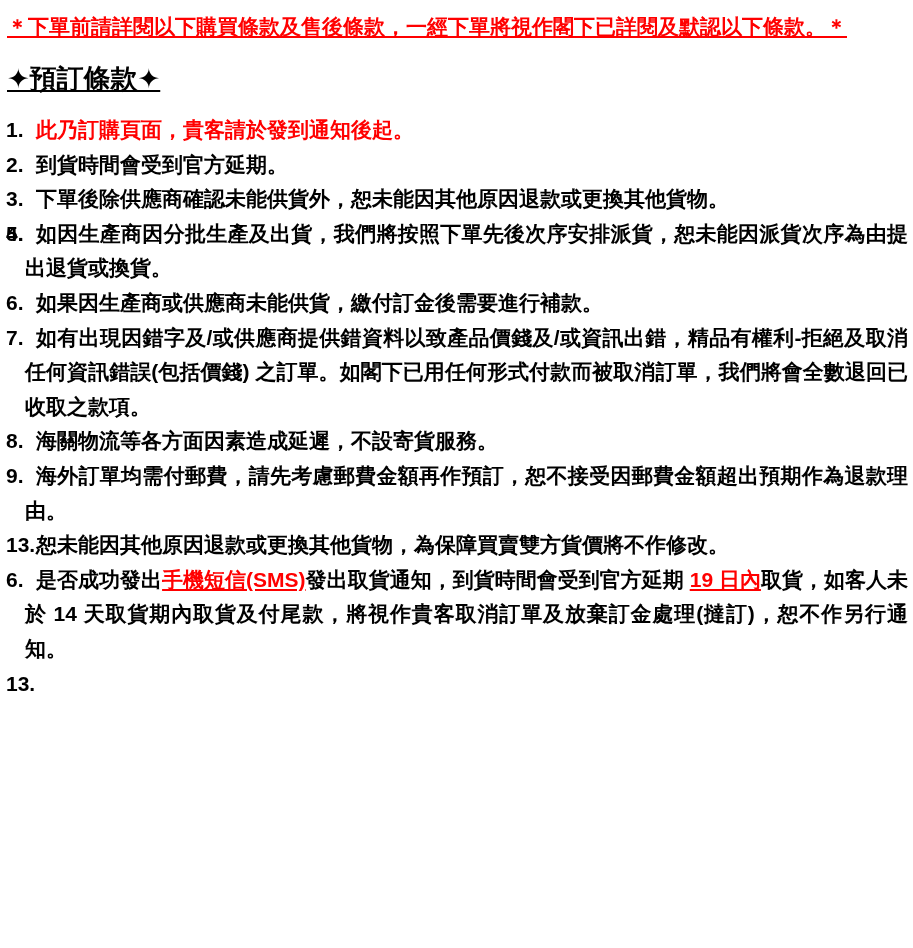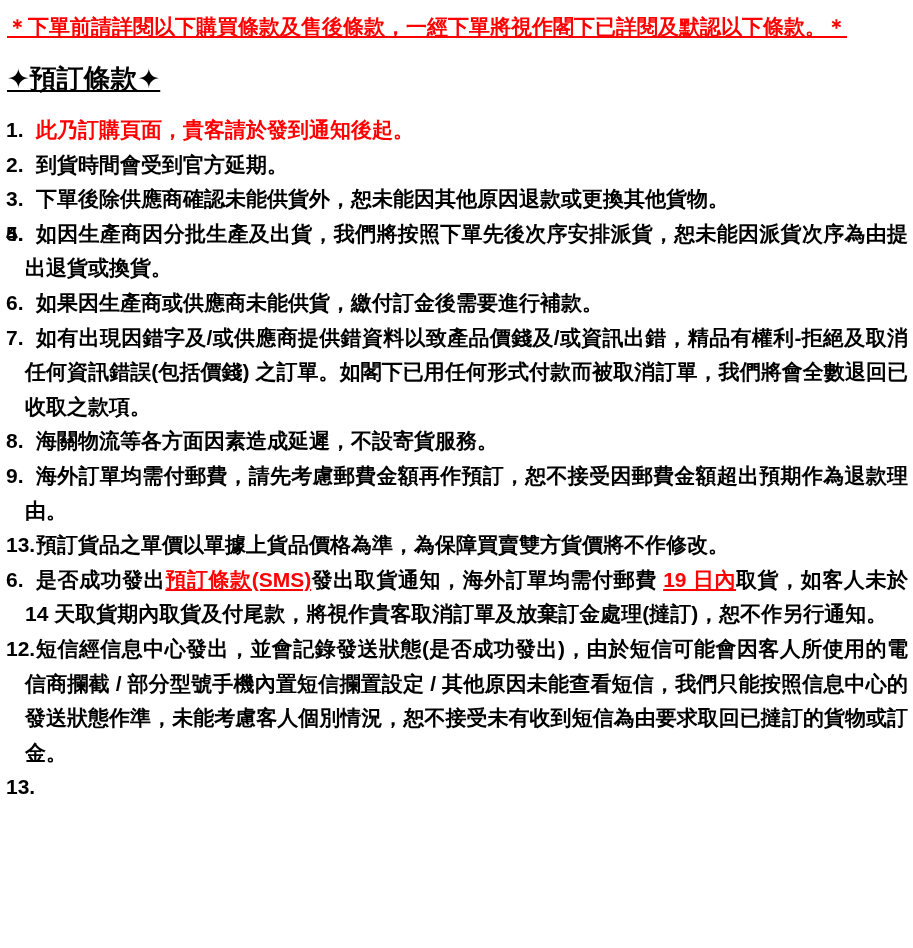--- a/index.html
+++ b/index.html
@@ -64,20 +64,19 @@
   <ol class="terms" id="terms-list">
       <li class="item"><span class="marker">1.</span><span class="content"><span class="seg-red">此乃訂購頁面，貴客請於發到通知後起。</span></span></li>
       <li class="item"><span class="marker">2.</span><span class="content"><span>到貨時間會受到官方延期。</span></span></li>
       <li class="item"><span class="marker">3.</span><span class="content"><span>下單後除供應商確認未能供貨外，恕未能因其他原因退款或更換其他貨物。</span></span></li>
       <li class="item"><span class="marker">4.</span></li>
       <li class="item"><span class="marker">5.</span><span class="content"><span>如因生產商因分批生產及出貨，我們將按照下單先後次序安排派貨，恕未能因派貨次序為由提出退貨或換貨。</span></span></li>
       <li class="item"><span class="marker">6.</span><span class="content"><span>如果因生產商或供應商未能供貨，繳付訂金後需要進行補款。</span></span></li>
       <li class="item"><span class="marker">7.</span><span class="content"><span>如有出現因錯字及/或供應商提供錯資料以致產品價錢及/或資訊出錯，精品有權利-拒絕及取消任何資訊錯誤(包括價錢) 之訂單。如閣下已用任何形式付款而被取消訂單，我們將會全數退回已收取之款項。</span></span></li>
       <li class="item"><span class="marker">8.</span><span class="content"><span>海關物流等各方面因素造成延遲，不設寄貨服務。</span></span></li>
       <li class="item"><span class="marker">9.</span><span class="content"><span>海外訂單均需付郵費，請先考慮郵費金額再作預訂，恕不接受因郵費金額超出預期作為退款理由。</span></span></li>
-      <li class="item"><span class="marker">13.</span><span class="content"><span>預訂貨品之單價以單據上貨品價格為準，為保障買賣雙方貨價將不作修改。</span></span></li>
-      <li class="item"><span class="marker">6.</span><span class="content"><span>是否成功發出</span><span class="seg-red-underline">預訂條款(SMS)</span><span>發出取貨通知，海外訂單均需付郵費 </span><span class="seg-red-underline">19 日內</span><span>取貨，如客人未於 14 天取貨期內取貨及付尾款，將視作貴客取消訂單及放棄訂金處理(撻訂)，恕不作另行通知。</span></span></li>
-      <li class="item"><span class="marker">12.</span><span class="content"><span>短信經信息中心發出，並會記錄發送狀態(是否成功發出)，由於短信可能會因客人所使用的電信商攔截 / 部分型號手機內置短信攔置設定 / 其他原因未能查看短信，我們只能按照信息中心的發送狀態作準，未能考慮客人個別情況，恕不接受未有收到短信為由要求取回已撻訂的貨物或訂金。</span></span></li>
+      <li class="item"><span class="marker">13.</span><span class="content"><span>恕未能因其他原因退款或更換其他貨物，為保障買賣雙方貨價將不作修改。</span></span></li>
+      <li class="item"><span class="marker">6.</span><span class="content"><span>是否成功發出</span><span class="seg-red-underline">手機短信(SMS)</span><span>發出取貨通知，到貨時間會受到官方延期 </span><span class="seg-red-underline">19 日內</span><span>取貨，如客人未於 14 天取貨期內取貨及付尾款，將視作貴客取消訂單及放棄訂金處理(撻訂)，恕不作另行通知。</span></span></li>
       <li class="item">
         <span class="marker">13.</span>
       </li>
     </ol>
 </div>
 
 </body></html>

